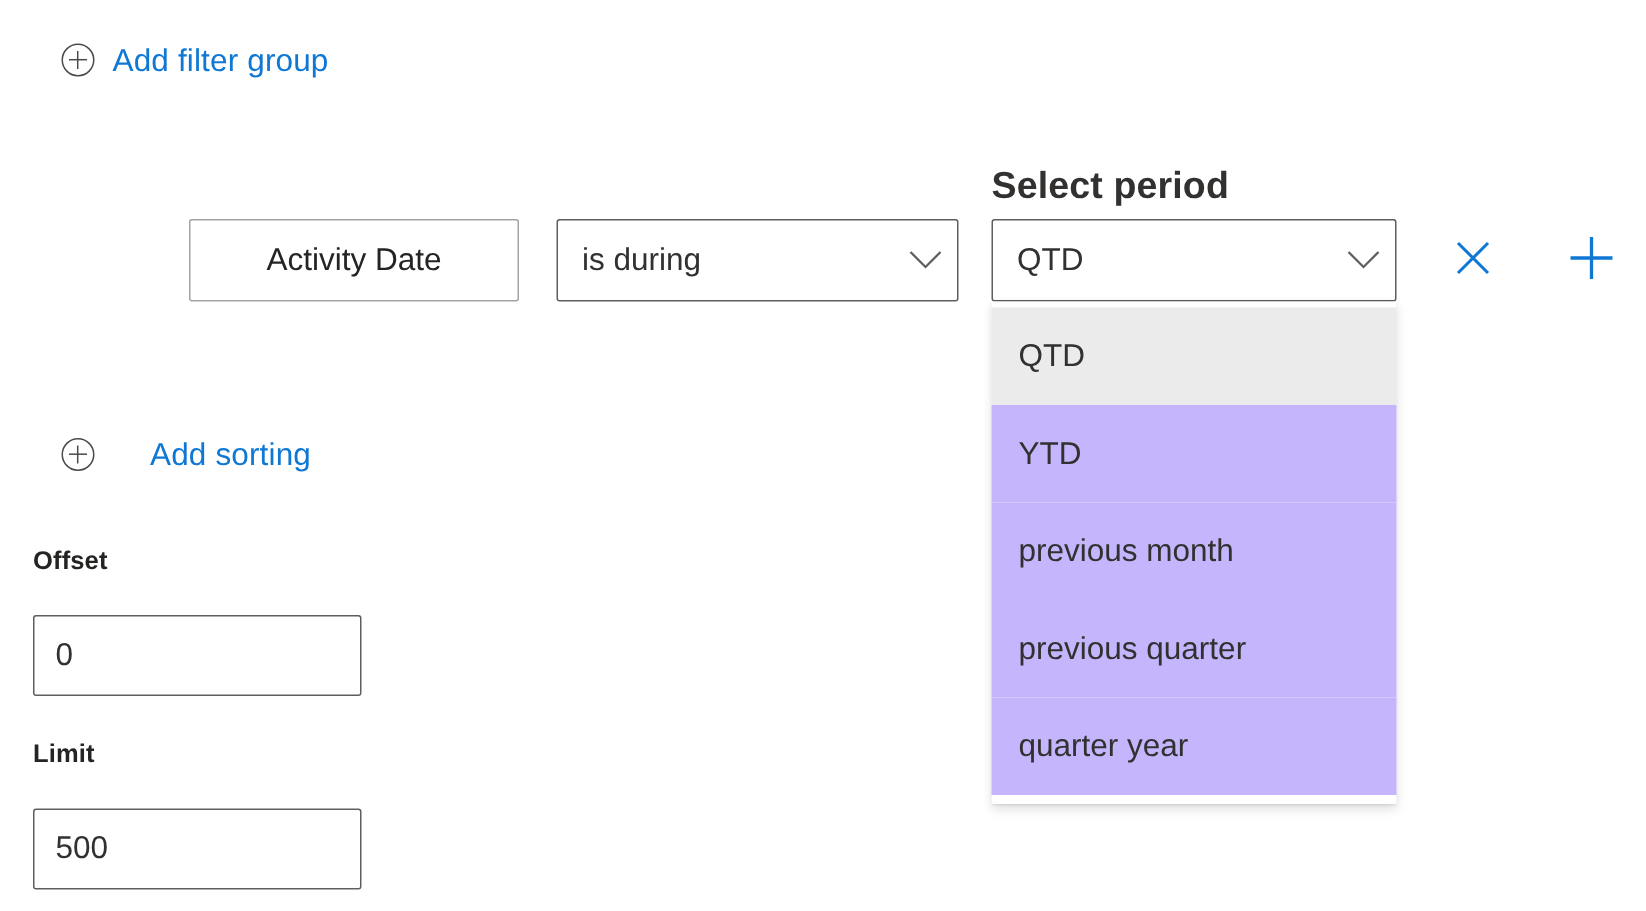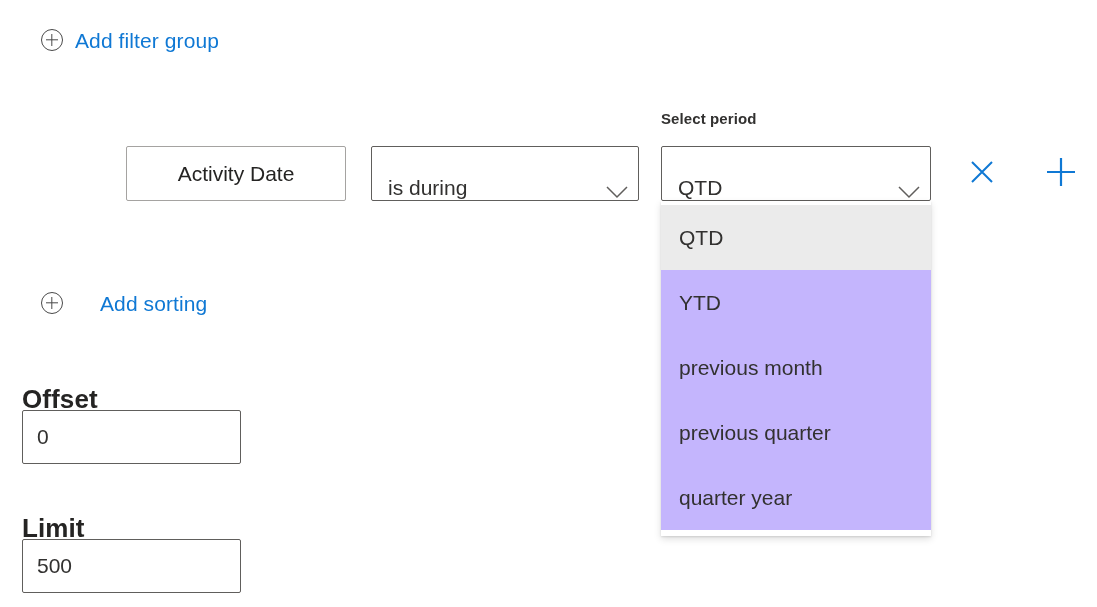--- a/index.html
+++ b/index.html
@@ -94,21 +94,21 @@
 
   .combo {
     position: absolute;
     top: 0;
     height: 55px;
     box-sizing: border-box;
     border: 1.6px solid #605e5c;
     background: #ffffff;
     border-radius: 2px;
     display: flex;
-    align-items: flex-end;
+    align-items: center;
     cursor: pointer;
   }
   .combo .combo-text {
     flex: 1 1 auto;
     padding-left: 16px;
     font-size: 21px;
     color: #323130;
     white-space: nowrap;
     overflow: hidden;
   }
@@ -121,21 +121,21 @@
   }
   .chevron svg { display: block; }
 
   #operator-combo { left: 371px; width: 268px; }
   #period-combo   { left: 661px; width: 270px; }
 
   #select-period-label {
     position: absolute;
     left: 661px;
     top: 110px;
-    font-size: 15px;
+    font-size: 25px;
     font-weight: 700;
     color: #323130;
     letter-spacing: .1px;
   }
 
   
   .icon-btn {
     position: absolute;
     top: 146px;
     width: 54px;
@@ -175,25 +175,24 @@
     background: #c4b5fd;
   }
   .dropdown-option.selected {
     background: #ebebeb;
   }
 
   
   .field-label {
     position: absolute;
     left: 22px;
-    font-size: 26px;
+    font-size: 17px;
     font-weight: 700;
     color: #252423;
     letter-spacing: .1px;
-    margin-top: 20px;
   }
   .text-input {
     position: absolute;
     left: 22px;
     width: 219px;
     height: 54px;
     box-sizing: border-box;
     border: 1.6px solid #605e5c;
     border-radius: 2px;
     background: #ffffff;

